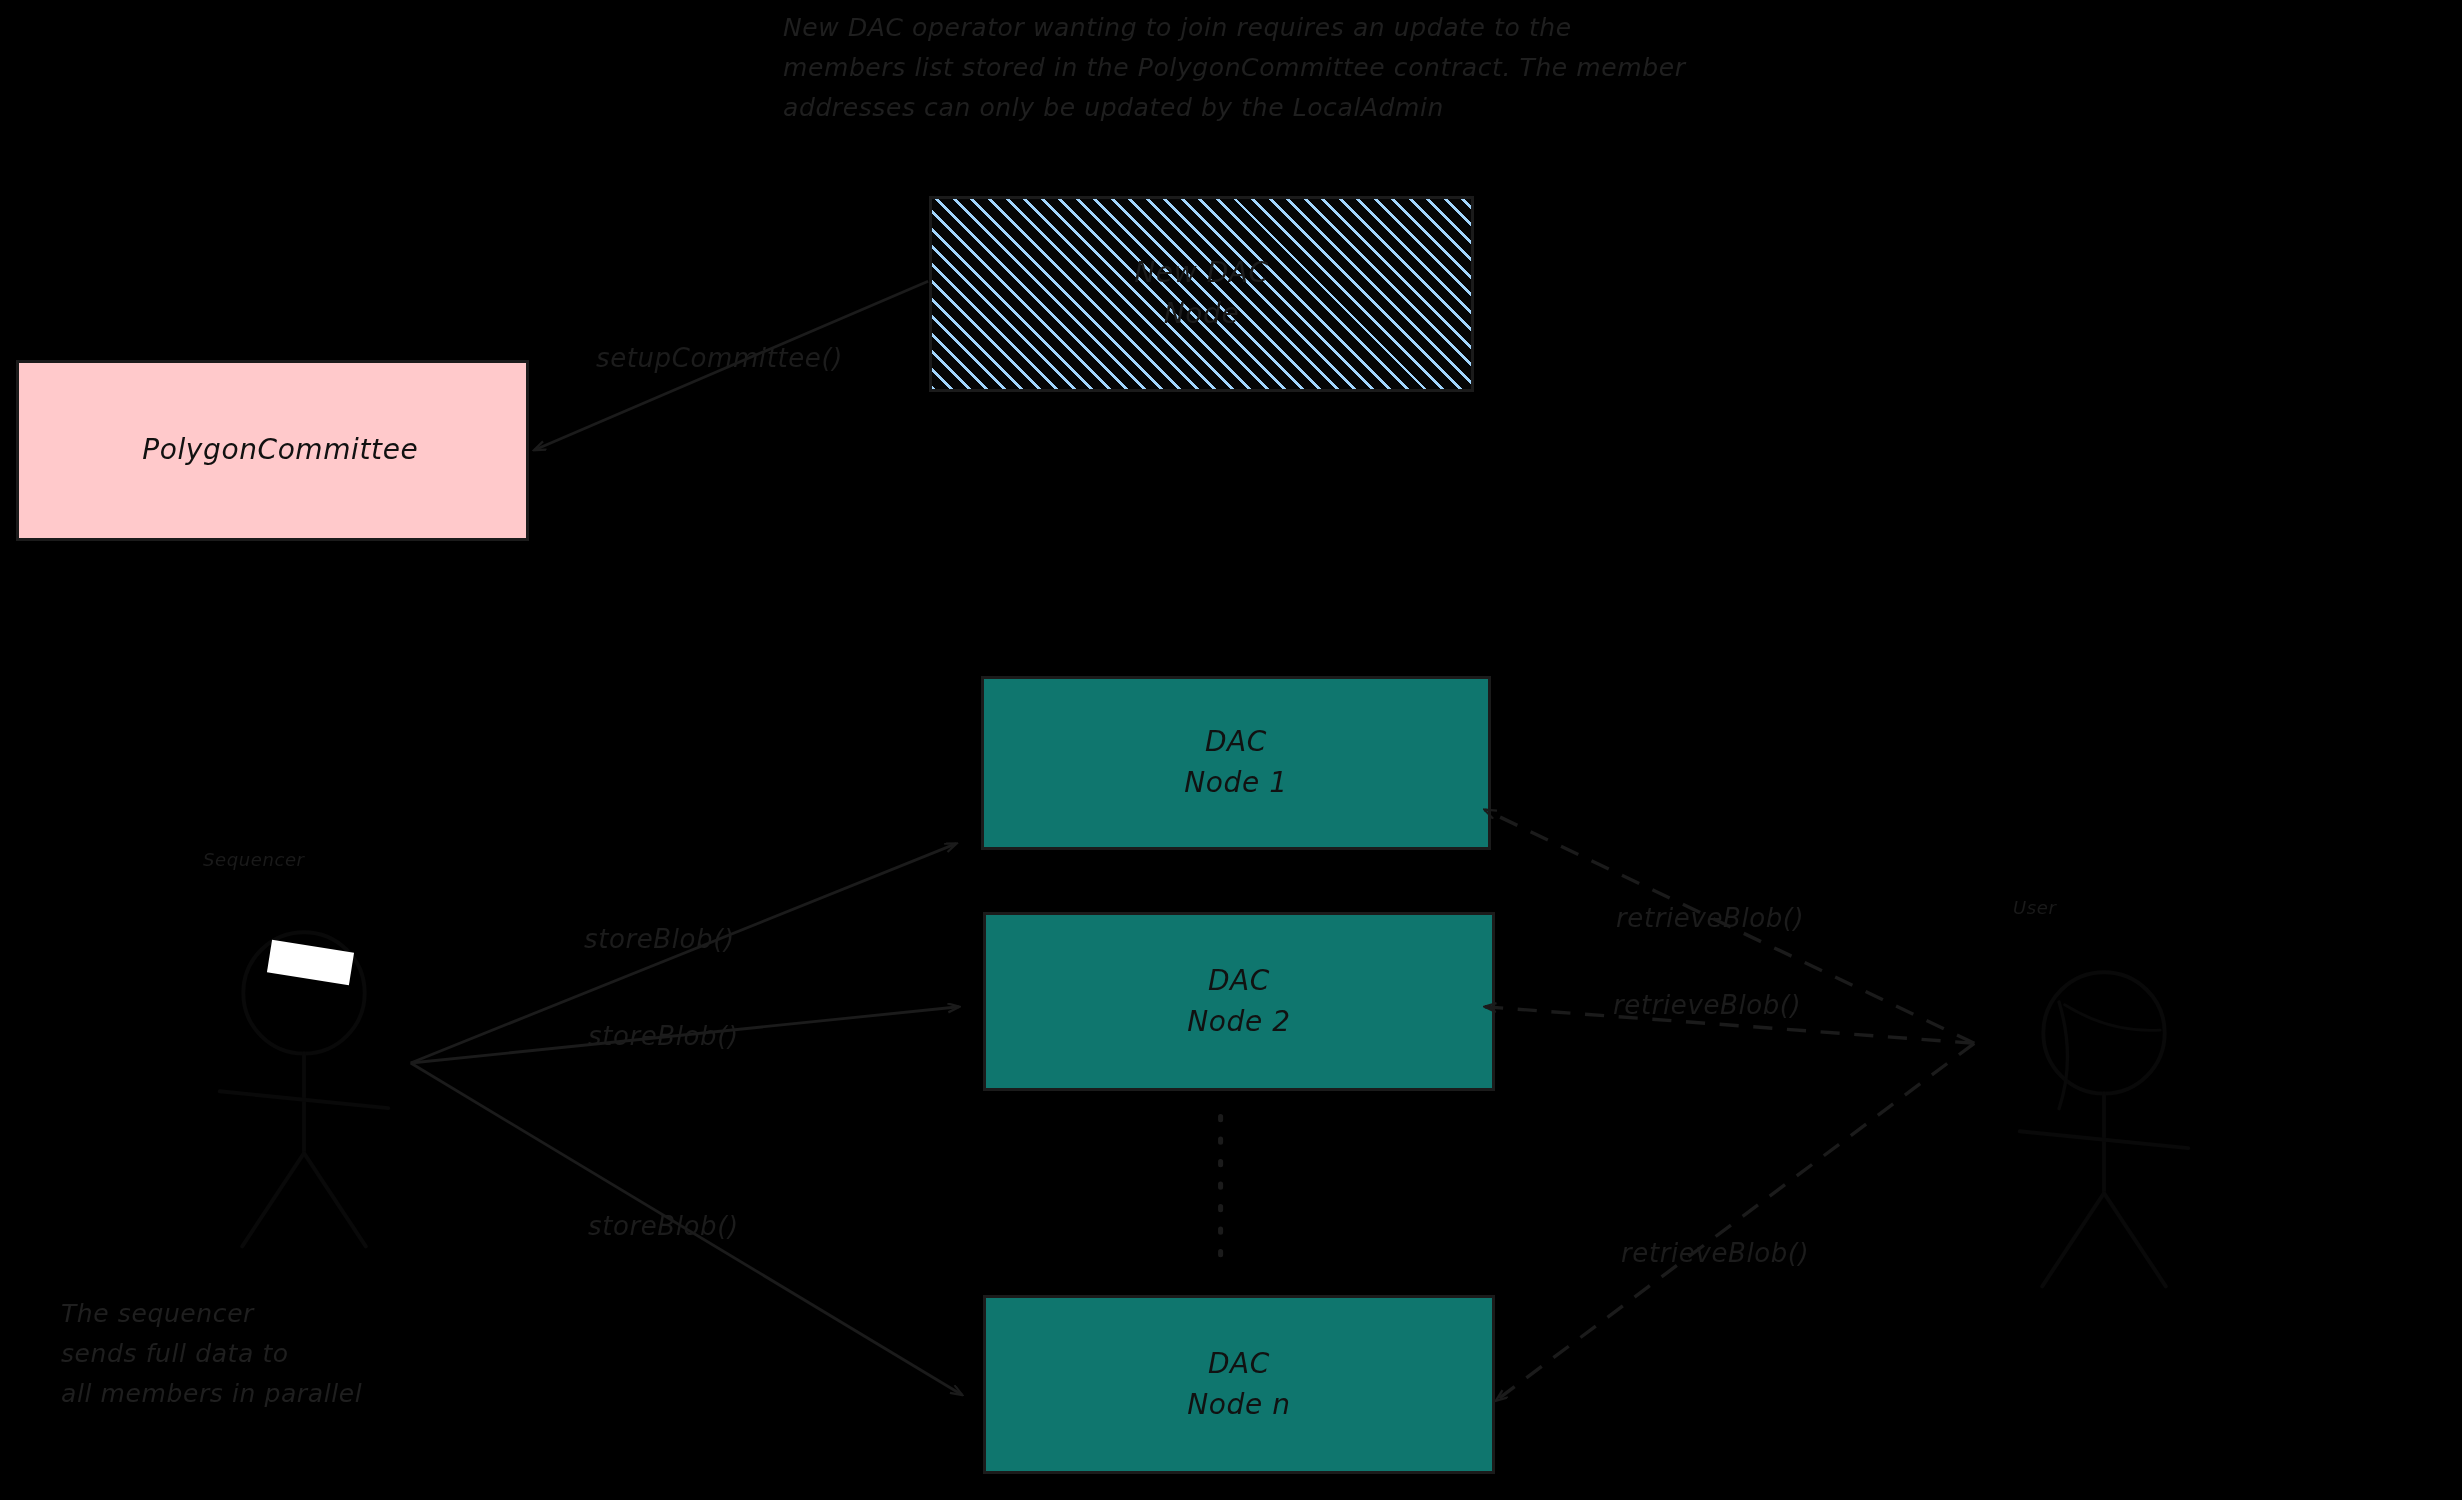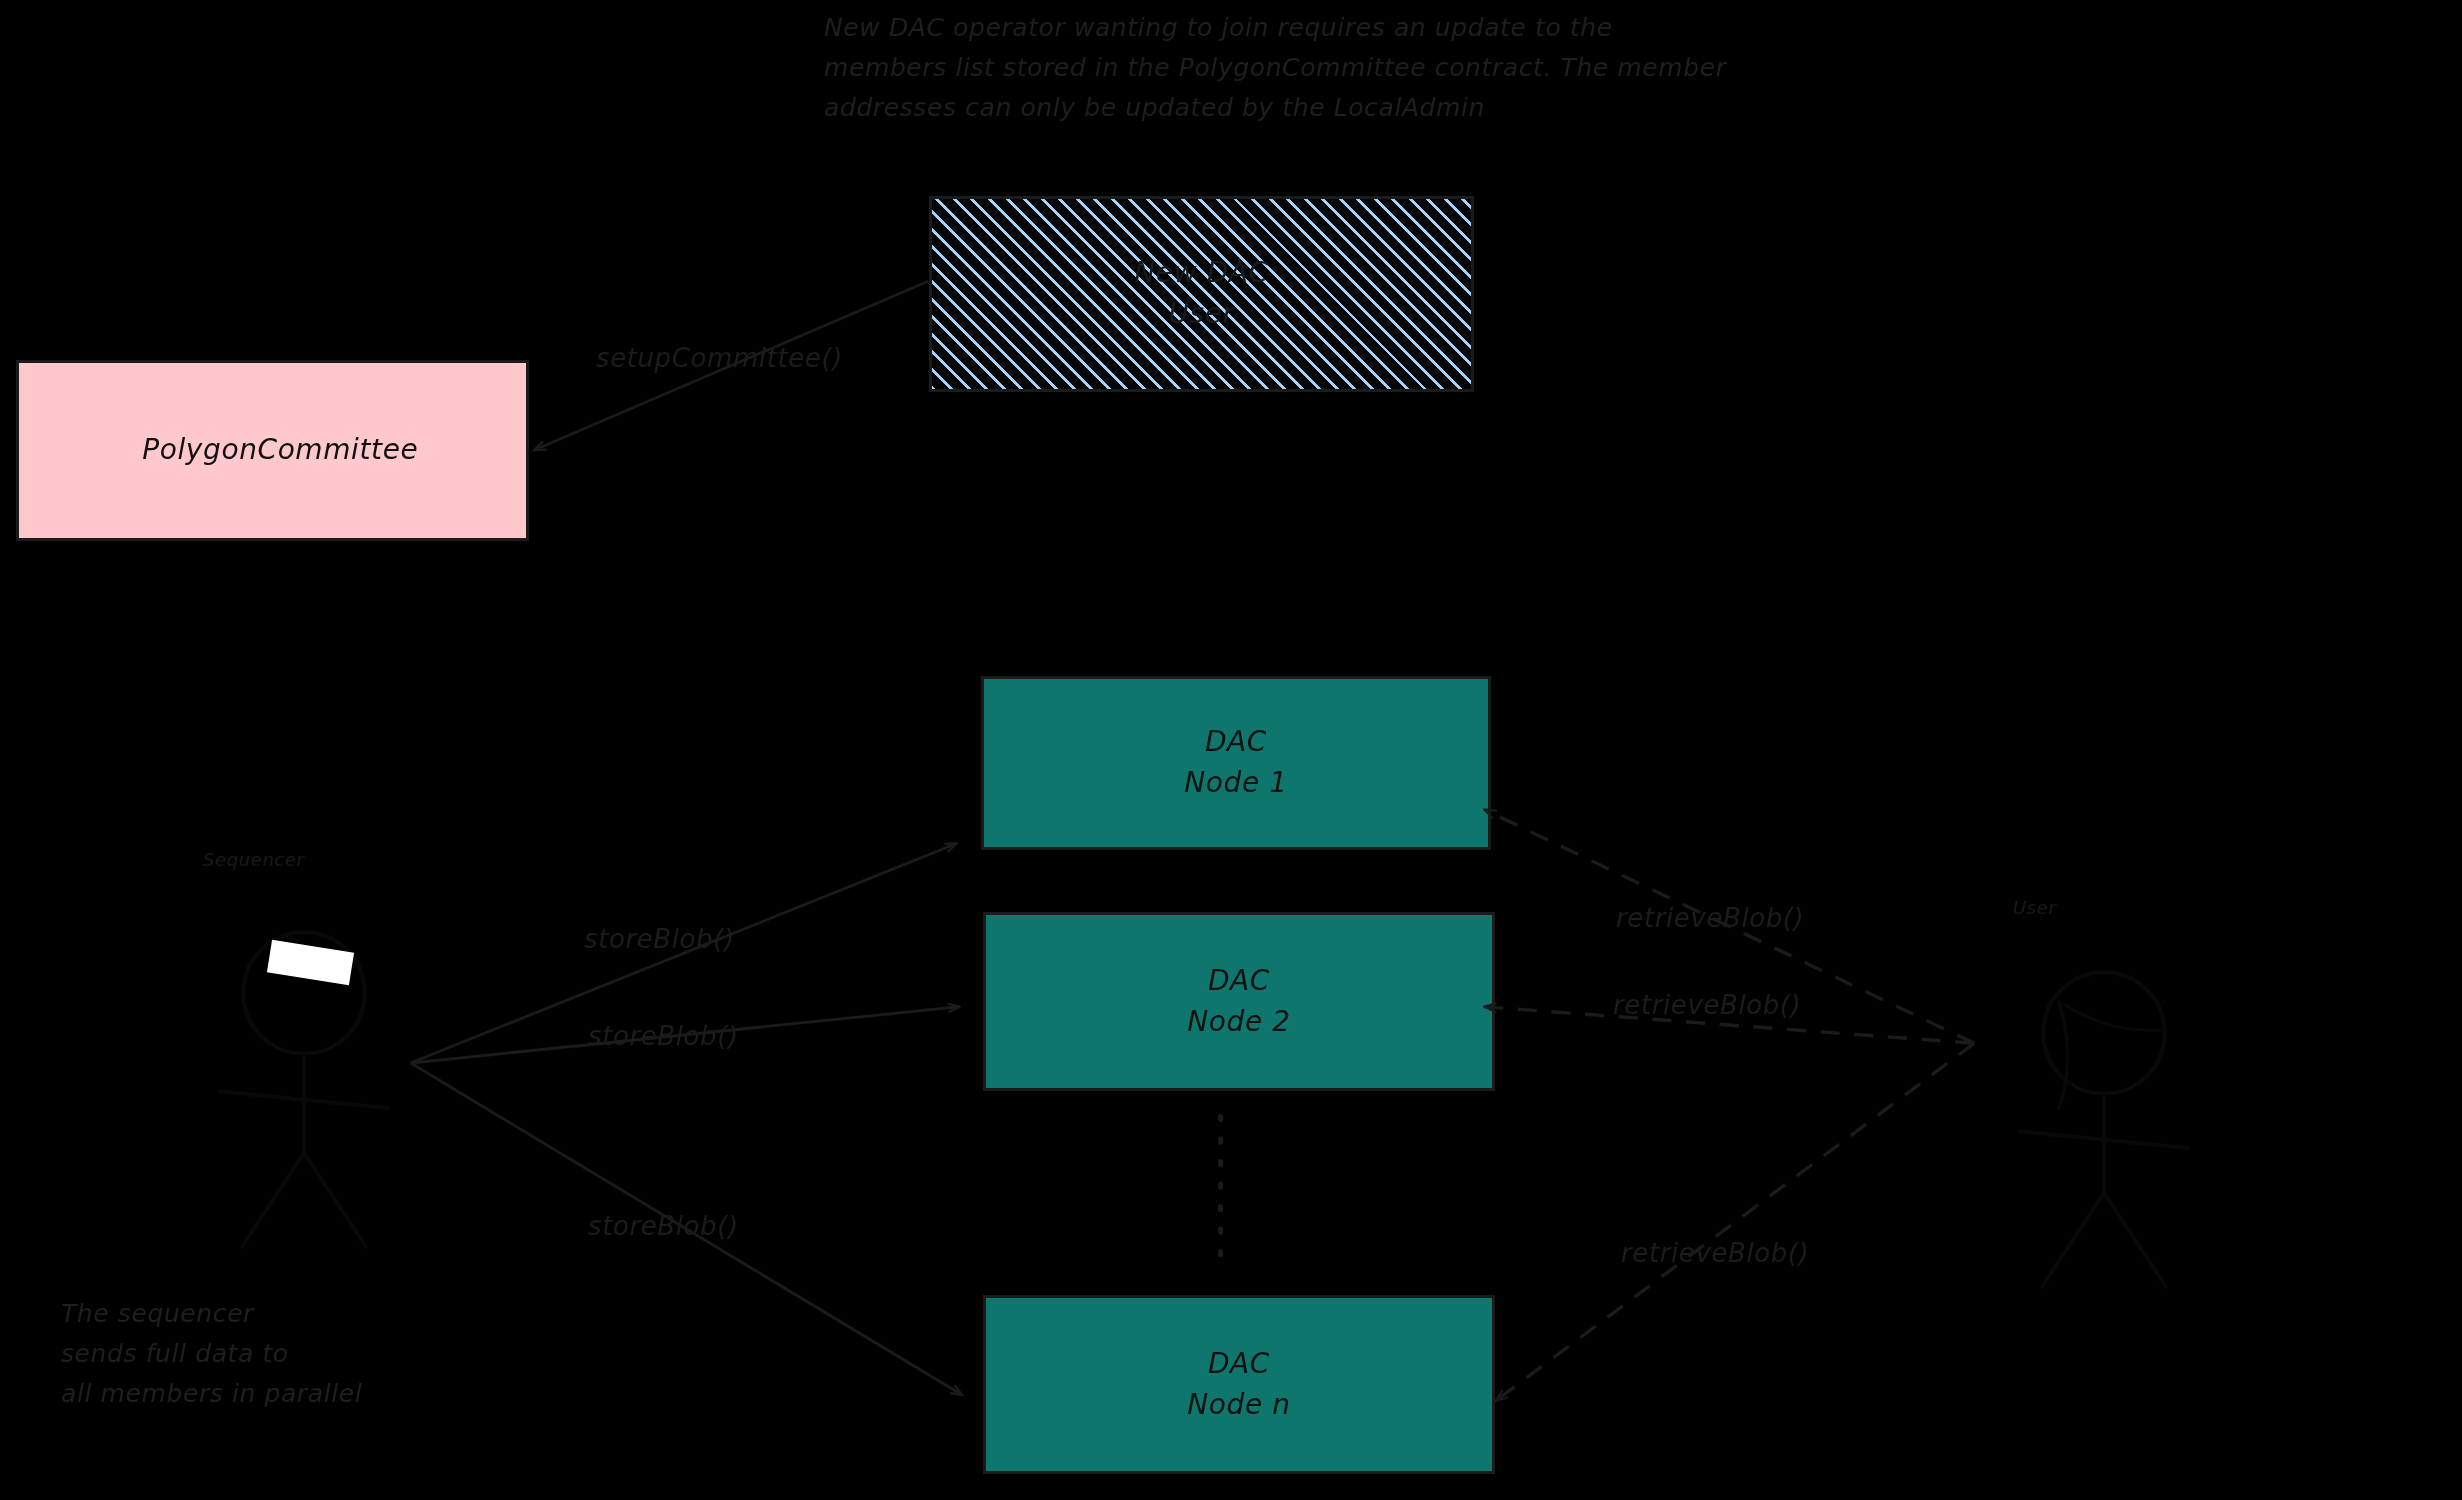--- a/index.html
+++ b/index.html
@@ -95,32 +95,32 @@
     position: absolute;
     background: #ffffff;
     transform: rotate(9deg);
   }
 </style>
 </head>
 <body>
 
 <div id="canvas">
 
-  <div class="note" style="left:824px; top:7.9px; width:1153px;">New DAC operator wanting to join requires an update to the
+  <div class="note" style="left:783px; top:7.9px; width:1153px;">New DAC operator wanting to join requires an update to the
 members list stored in the PolygonCommittee contract. The member
 addresses can only be updated by the LocalAdmin</div>
 
 
   <div class="note" style="left:61px; top:1294px; width:428px;">The sequencer
 sends full data to
 all members in parallel</div>
 
   <div class="box box-hatch" style="left:929px; top:196px; width:545px; height:196px;">
     <span class="box-text">New DAC
-User</span>
+Node</span>
   </div>
 
   <div class="box box-committee" style="left:15.8px; top:360px; width:513px; height:181px;">
     <span class="box-text">PolygonCommittee</span>
   </div>
 
   <div class="box box-dac" style="left:961px; top:676px; width:510px; height:174px;">
     <span class="box-text">DAC
 Node 1</span>
   </div>

